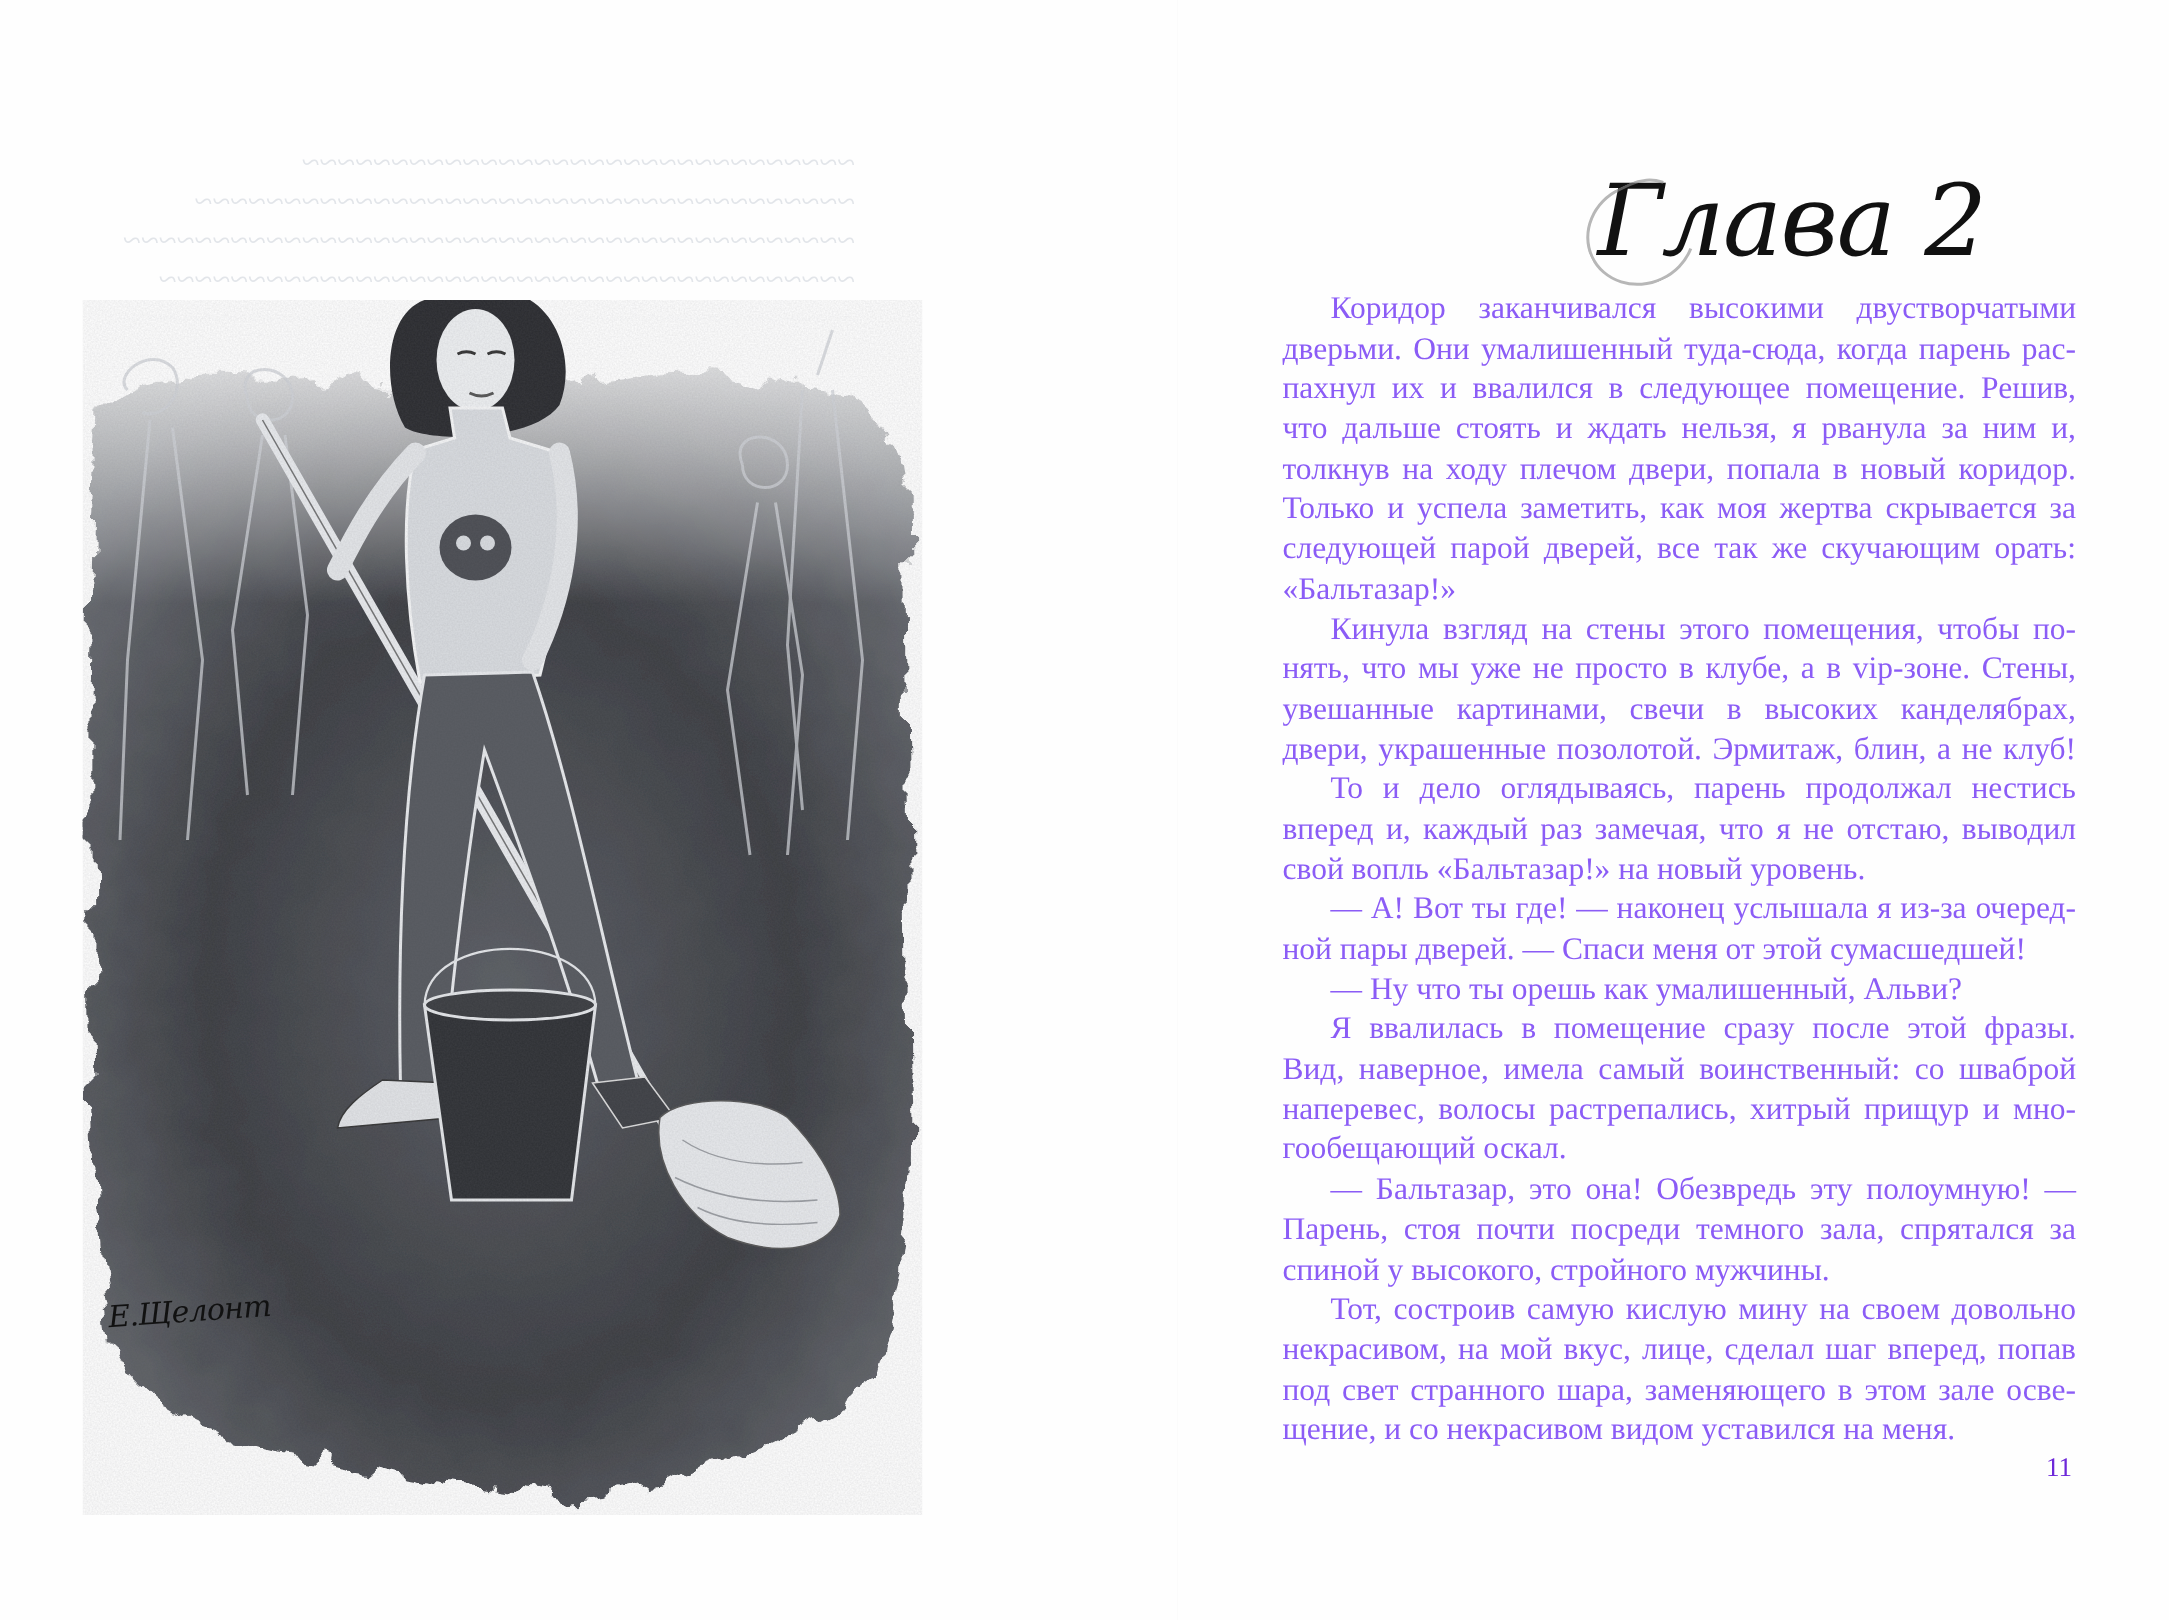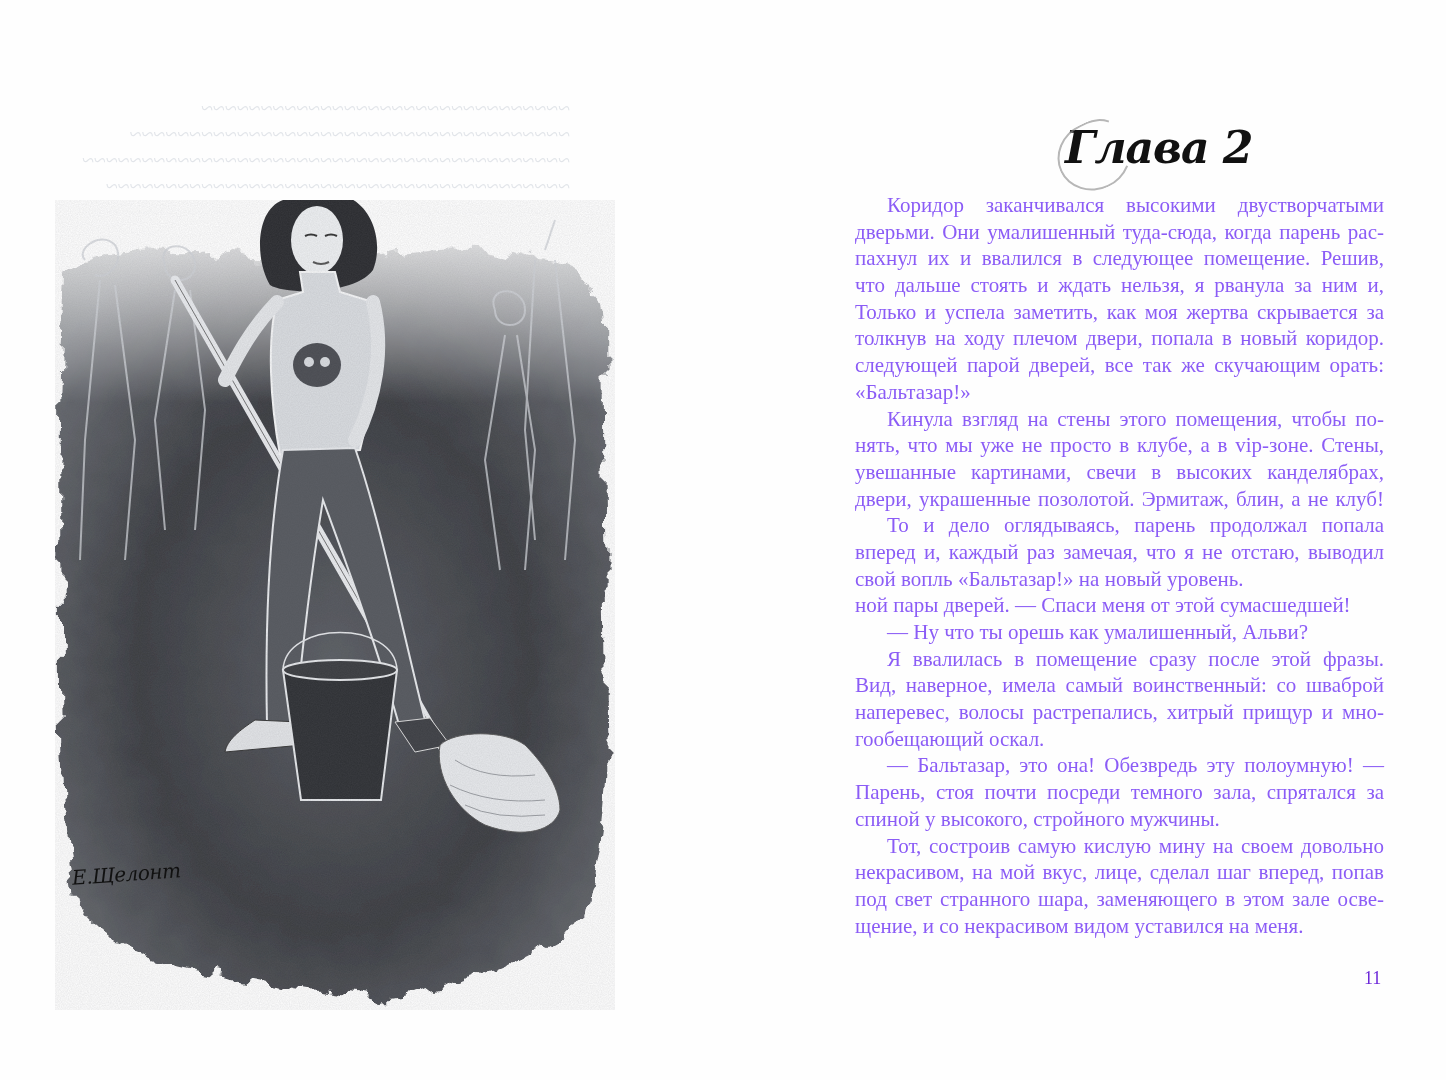--- a/index.html
+++ b/index.html
@@ -74,25 +74,24 @@
     letter-spacing: -0.5px;
   }
 
   
   .chapter-title {
     position: absolute;
     left: 1065px;
     top: 118px;
     font-family: "DejaVu Serif", serif;
     font-style: italic;
-    font-size: 44px;
+    font-size: 66px;
     line-height: 60px;
     color: #111;
     letter-spacing: -1px;
-    font-weight: bold;
   }
   .chapter-title .flourish {
     position: absolute;
     left: -8px;
     top: 4px;
     width: 70px;
     height: 64px;
     border: 2px solid #777;
     border-radius: 50% 40% 50% 50%;
     border-color: #888 transparent #888 #888;
@@ -226,31 +225,32 @@
   <div class="chapter-title">
     <span class="flourish"></span>
     <span>Глава 2</span>
   </div>
 
   <div class="body-text" id="body-text">
       <span class="line indent">Коридор заканчивался высокими двустворчатыми</span>
       <span class="line">дверьми. Они умалишенный туда-сюда, когда парень рас-</span>
       <span class="line">пахнул их и ввалился в следующее помещение. Решив,</span>
       <span class="line">что дальше стоять и ждать нельзя, я рванула за ним и,</span>
+      <span class="line">толкнув на ходу плечом двери, попала в новый коридор.</span>
       <span class="line">Только и успела заметить, как моя жертва скрывается за</span>
-      <span class="line">толкнув на ходу плечом двери, попала в новый коридор.</span>
       <span class="line">следующей парой дверей, все так же скучающим орать:</span>
       <span class="line last">«Бальтазар!»</span>
       <span class="line indent">Кинула взгляд на стены этого помещения, чтобы по-</span>
       <span class="line">нять, что мы уже не просто в клубе, а в vip-зоне. Стены,</span>
       <span class="line">увешанные картинами, свечи в высоких канделябрах,</span>
       <span class="line">двери, украшенные позолотой. Эрмитаж, блин, а не клуб!</span>
-      <span class="line indent">То и дело оглядываясь, парень продолжал попала</span>
+      <span class="line indent">То и дело оглядываясь, парень продолжал нестись</span>
       <span class="line">вперед и, каждый раз замечая, что я не отстаю, выводил</span>
       <span class="line last">свой вопль «Бальтазар!» на новый уровень.</span>
+      <span class="line indent">— А! Вот ты где! — наконец услышала я из-за очеред-</span>
       <span class="line last">ной пары дверей. — Спаси меня от этой сумасшедшей!</span>
       <span class="line indent last">— Ну что ты орешь как умалишенный, Альви?</span>
       <span class="line indent">Я ввалилась в помещение сразу после этой фразы.</span>
       <span class="line">Вид, наверное, имела самый воинственный: со шваброй</span>
       <span class="line">наперевес, волосы растрепались, хитрый прищур и мно-</span>
       <span class="line last">гообещающий оскал.</span>
       <span class="line indent">— Бальтазар, это она! Обезвредь эту полоумную! —</span>
       <span class="line">Парень, стоя почти посреди темного зала, спрятался за</span>
       <span class="line last">спиной у высокого, стройного мужчины.</span>
       <span class="line indent">Тот, состроив самую кислую мину на своем довольно</span>

